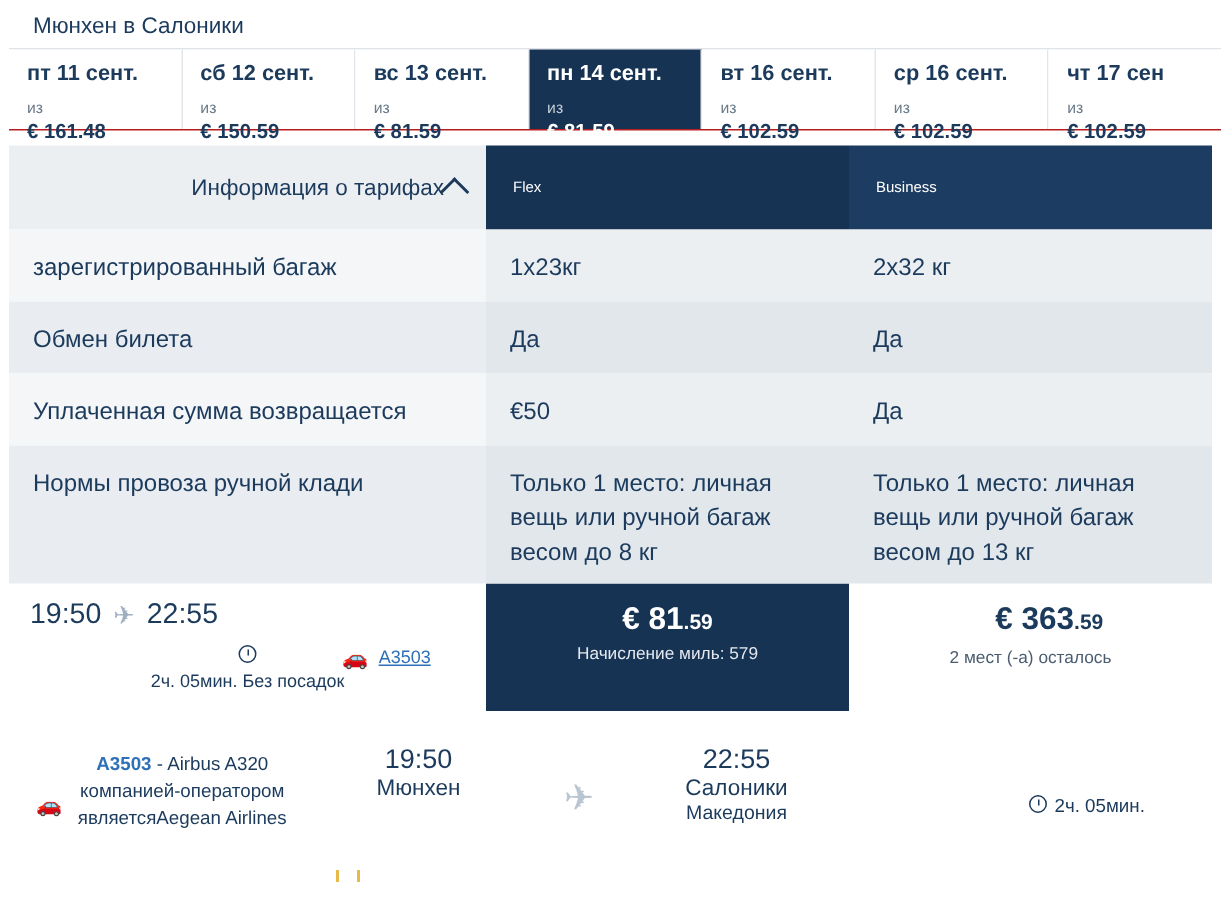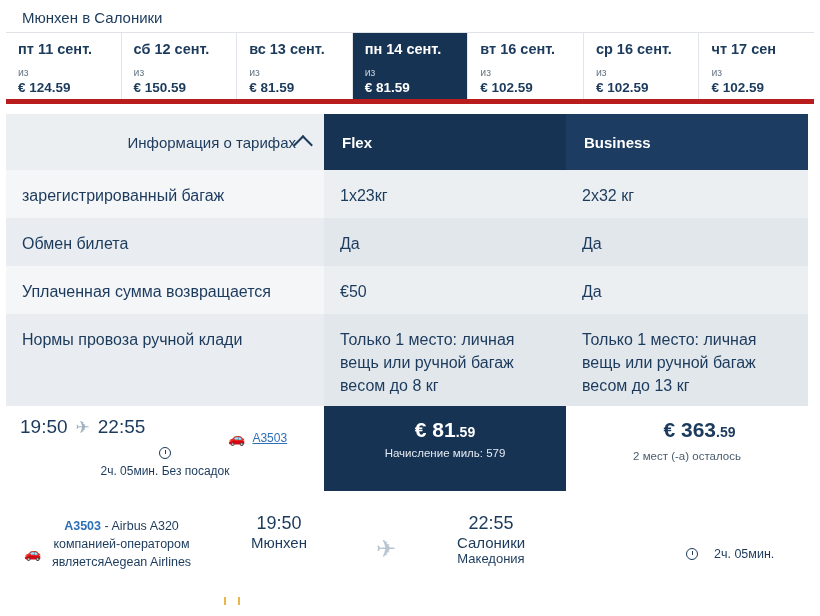--- a/index.html
+++ b/index.html
@@ -17,23 +17,23 @@
   .route-title {
     padding: 9px 0 6px 22px;
     font-size: 15px;
     color: #1b3a5c;
     font-weight: normal;
   }
 
   
   .date-strip {
     display: flex;
-    height: 72px;
+    height: 55px;
     border-top: 1px solid #dfe3e8;
-    border-bottom: 5px solid #b91c1c;
+    border-bottom: 1px solid #b91c1c;
     margin: 0 6px;
   }
   .date-cell {
     flex: 1 1 0;
     border-right: 1px solid #e2e6ea;
     padding: 8px 10px 0 12px;
     position: relative;
     background: #ffffff;
   }
   .date-cell:last-child { border-right: none; }
@@ -69,22 +69,22 @@
     position: relative;
   }
   .col-info { width: 318px; }
   .col-flex { width: 242px; }
   .col-bus  { width: 242px; }
 
   .fare-head {
     height: 56px;
     display: flex;
     align-items: center;
-    font-size: 15px;
-    font-weight: bold;
+    font-size: 10px;
+    font-weight: normal;
   }
   .col-info .fare-head {
     background: #eceff2;
     color: #1b3a5c;
     justify-content: flex-end;
     padding: 0 14px 0 14px;
     font-weight: normal;
     font-size: 15px;
   }
   .col-flex .fare-head, .col-bus .fare-head {
@@ -222,21 +222,21 @@
   .det-plane {
     position: absolute; left: 370px; top: 26px;
     font-size: 24px; color: #b9c6d2;
   }
   .det-arr {
     position: absolute; left: 420px; top: 4px;
     text-align: center; width: 130px;
   }
   .det-dur {
     position: absolute; left: 680px; top: 38px;
-    display: flex; align-items: center; gap: 16px;
+    display: flex; align-items: flex-start; gap: 5px;
     font-size: 12.5px;
   }
   .bottom-marks {
     position: absolute; left: 218px; top: 88px;
     width: 2px; height: 8px; background: #e8b84b;
   }
   .bottom-marks2 {
     position: absolute; left: 232px; top: 88px;
     width: 2px; height: 8px; background: #e8b84b;
   }
@@ -245,21 +245,21 @@
 <body>
 
 <div class="page">
 
   <div class="route-title">Мюнхен в Салоники</div>
 
   <div class="date-strip">
     <div class="date-cell">
       <div class="d-day">пт 11 сент.</div>
       <div class="d-from">из</div>
-      <div class="d-price">€ 124.59</div>
+      <div class="d-price">€ 161.48</div>
     </div>
     <div class="date-cell">
       <div class="d-day">сб 12 сент.</div>
       <div class="d-from">из</div>
       <div class="d-price">€ 150.59</div>
     </div>
     <div class="date-cell">
       <div class="d-day">вс 13 сент.</div>
       <div class="d-from">из</div>
       <div class="d-price">€ 81.59</div>

